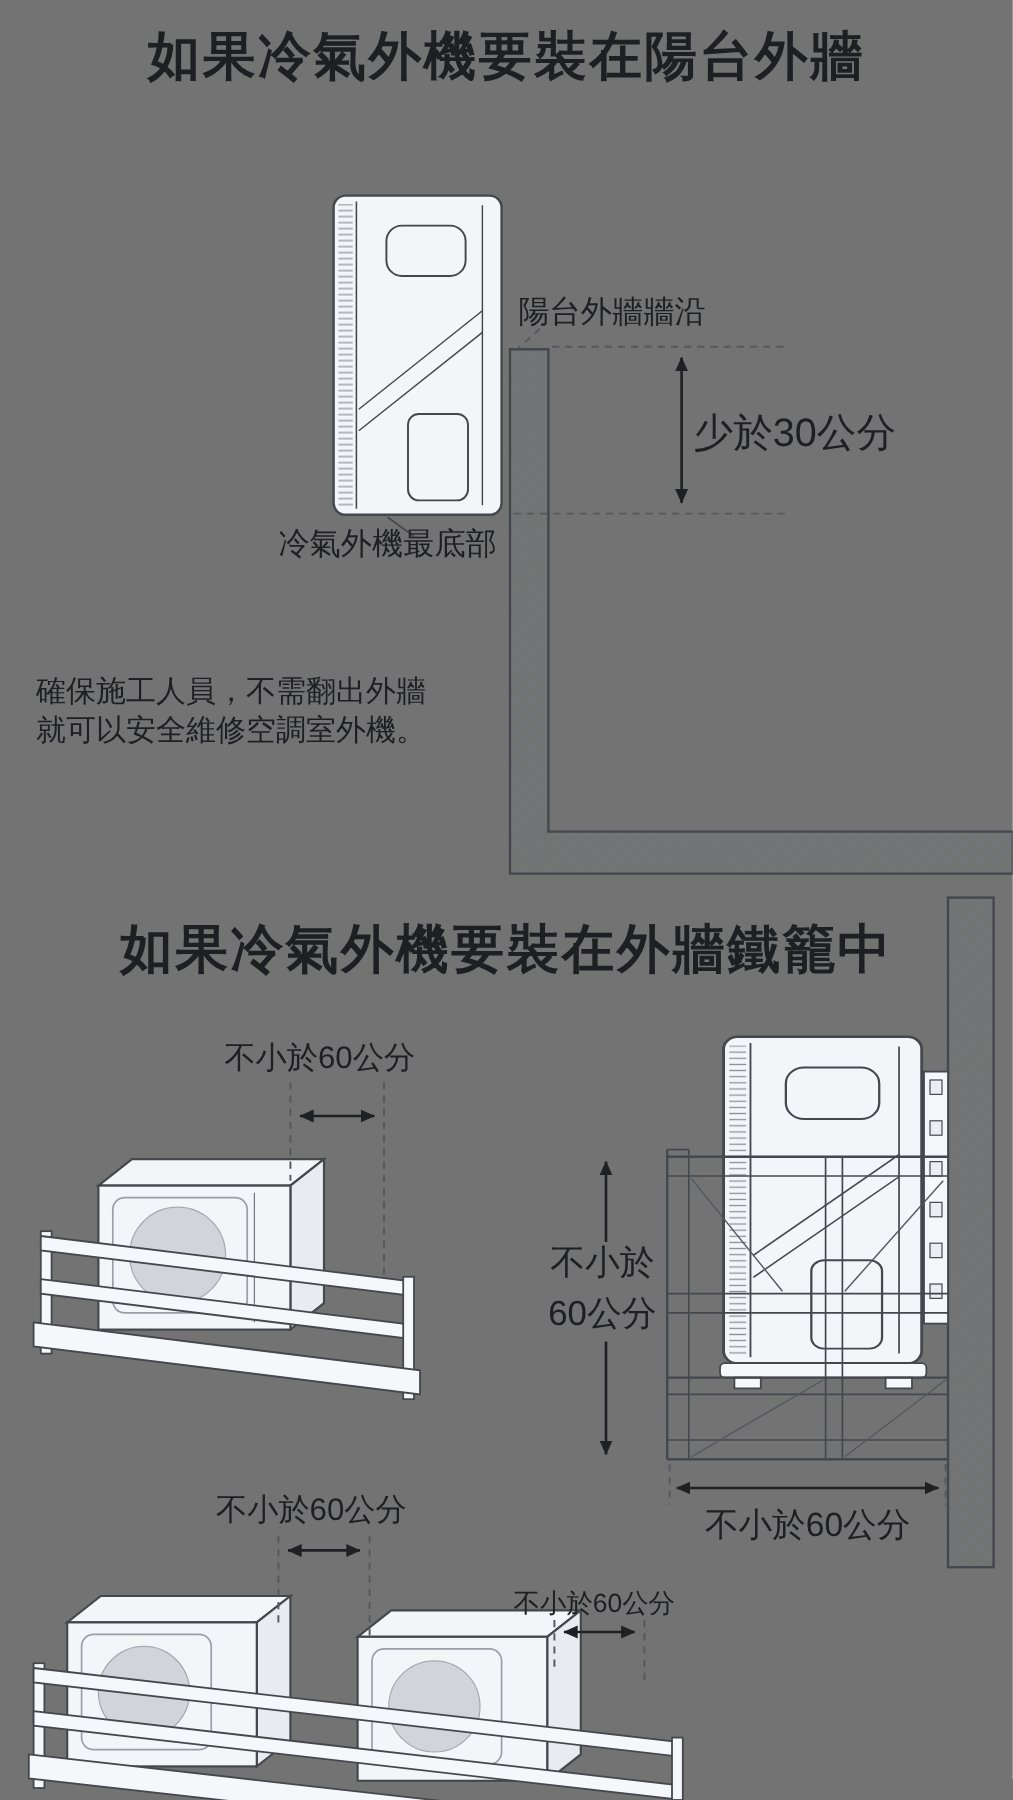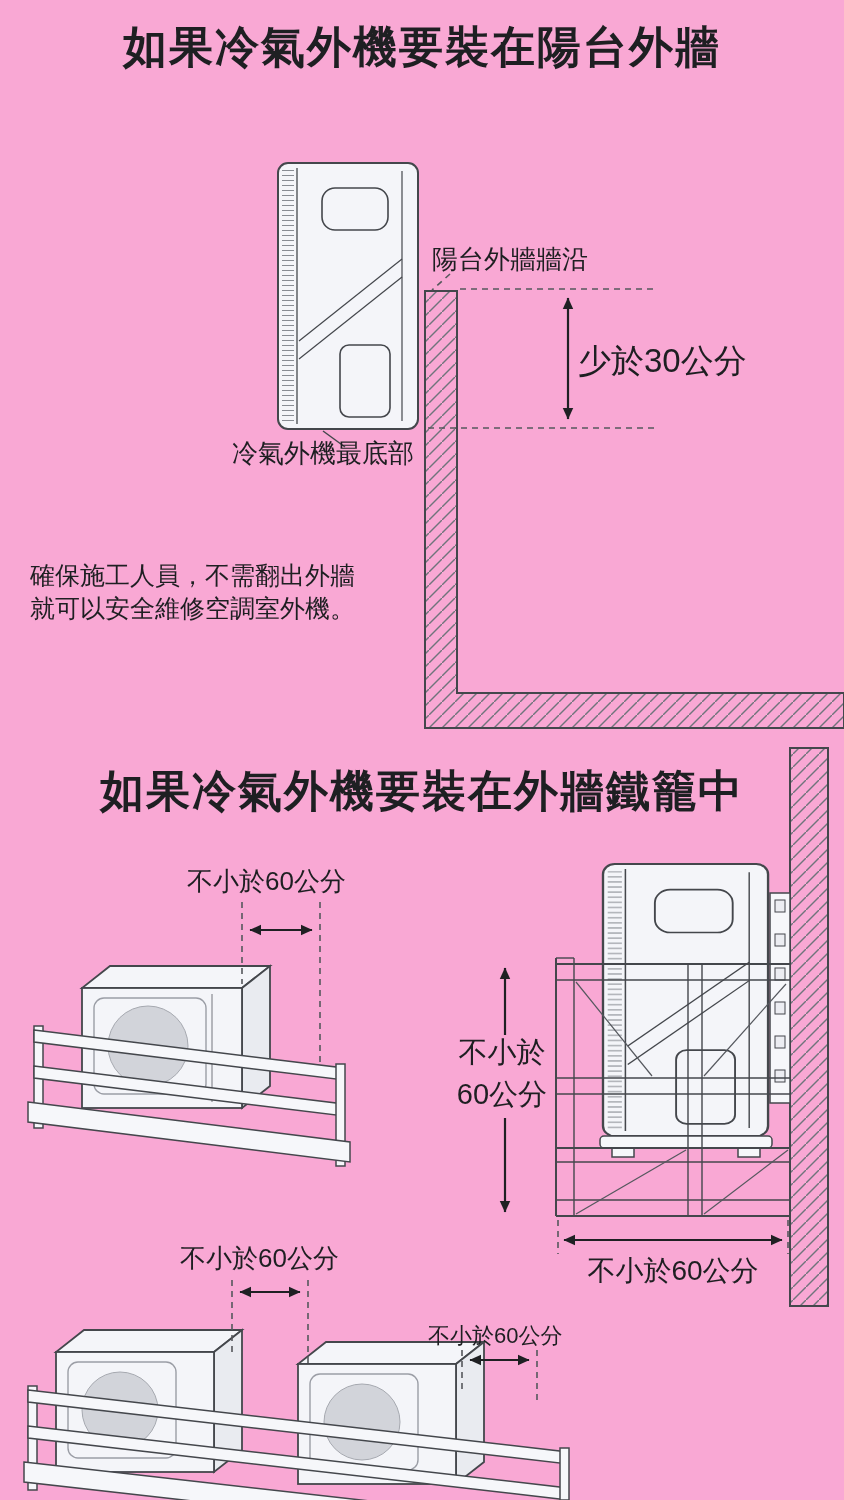--- a/index.html
+++ b/index.html
@@ -1,21 +1,21 @@
 <!DOCTYPE html>
 <html><head>
 <meta charset="utf-8">
 <style>
   html,body{margin:0;padding:0;}
   body{
     width:844px;height:1500px;
     background:#ecedf2;
     font-family:"Liberation Sans",sans-serif;
   }
-  .page{position:relative;width:844px;height:1500px;background:#f9a8d4;overflow:hidden;text-align:center;}
+  .page{position:relative;width:844px;height:1500px;background:#737373;overflow:hidden;text-align:center;}
   svg{display:block;}
   text{
     fill:#1e1f22;
     font-family:"Liberation Sans",sans-serif;
   }
   .t-title{font-size:44px;font-weight:700;letter-spacing:2px;}
   .t-label26{font-size:26px;}
   .t-label34{font-size:33px;}
   .t-label29{font-size:29px;}
   .t-label28{font-size:28px;}

